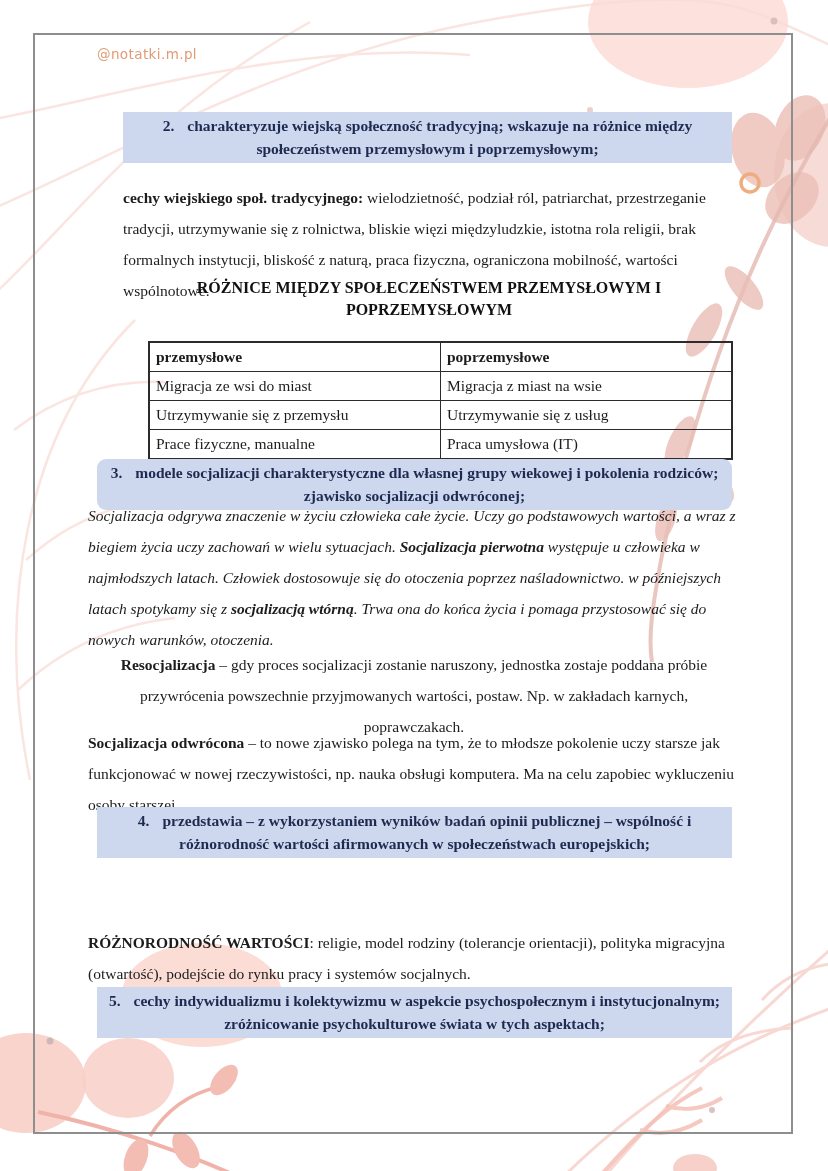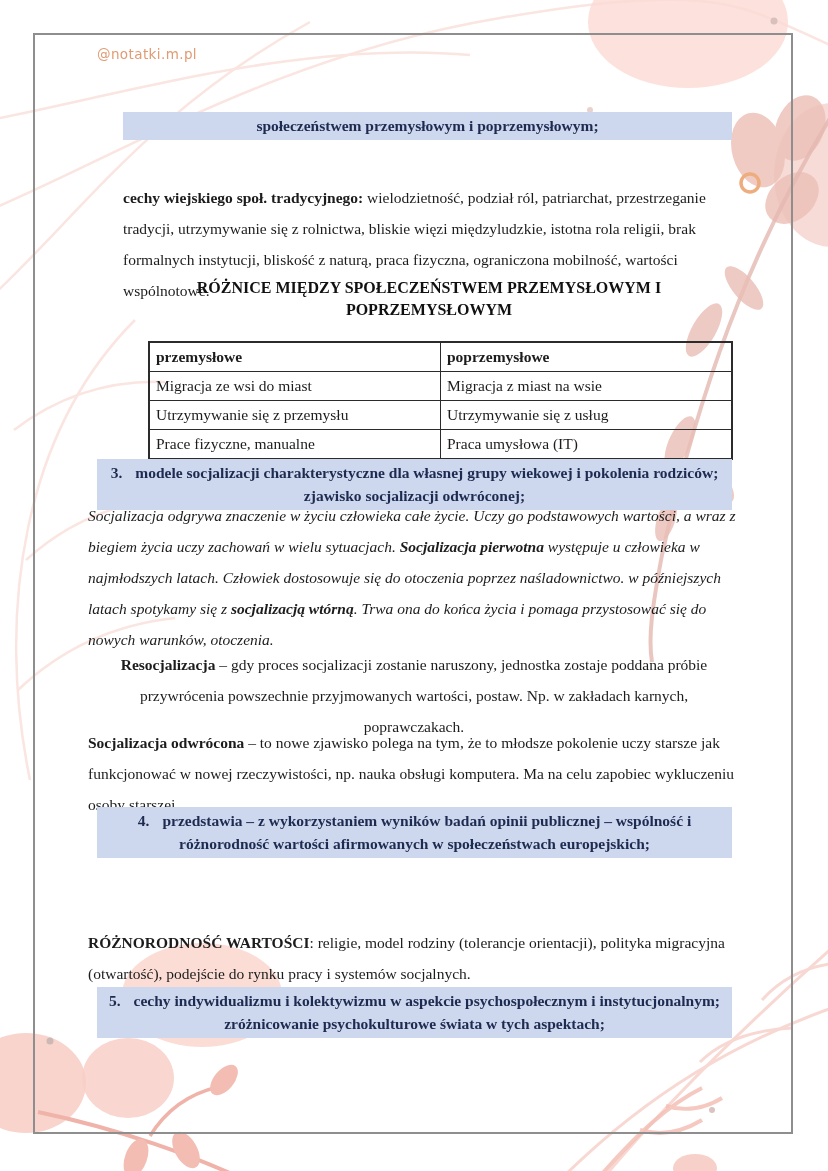--- a/index.html
+++ b/index.html
@@ -86,20 +86,23 @@
       <ellipse cx="695" cy="1168" rx="22" ry="14" fill="#f5c8c0" opacity="0.85"></ellipse>
       <circle cx="712" cy="1110" r="3" fill="#d9c4c0"></circle>
     </g>
   </svg>
 
   <div id="page-frame"></div>
 
   <div class="abs" id="watermark">@notatki.m.pl</div>
 
   <div class="abs sec-heading" style="left:123px;top:112px;width:609px;">
+    <div>
+      <span class="sec-num">2.</span><span>charakteryzuje wiejską społeczność tradycyjną; wskazuje na różnice między</span>
+    </div>
     <div>społeczeństwem przemysłowym i poprzemysłowym;</div>
   </div>
 
   <div class="abs para" style="left:123px;top:182px;width:616px;">
     <span class="b">cechy wiejskiego społ. tradycyjnego:</span><span> wielodzietność, podział ról, patriarchat, przestrzeganie tradycji, utrzymywanie się z rolnictwa, bliskie więzi międzyludzkie, istotna rola religii, brak formalnych instytucji, bliskość z naturą, praca fizyczna, ograniczona mobilność, wartości wspólnotowe.</span>
   </div>
 
   <div class="abs doc-title" style="left:123px;top:277px;width:612px;">
     <div>RÓŻNICE MIĘDZY SPOŁECZEŃSTWEM PRZEMYSŁOWYM I</div>
     <div>POPRZEMYSŁOWYM</div>
@@ -119,21 +122,21 @@
       <td>Utrzymywanie się z przemysłu</td>
       <td>Utrzymywanie się z usług</td>
     </tr>
     <tr>
       <td>Prace fizyczne, manualne</td>
       <td>Praca umysłowa (IT)</td>
     </tr>
   </tbody>
     </table>
 
-  <div class="abs sec-heading" style="left:97px;top:459px;width:635px;">
+  <div class="abs sec-heading" style="left:97px;top:459px;width:635px;border-radius:9px;">
     <div>
       <span class="sec-num">3.</span><span>modele socjalizacji charakterystyczne dla własnej grupy wiekowej i pokolenia rodziców;</span>
     </div>
     <div>zjawisko socjalizacji odwróconej;</div>
   </div>
 
   <div class="abs para" style="left:88px;top:500px;width:652px;font-style:italic;">
     <span> Socjalizacja odgrywa znaczenie w życiu człowieka całe życie. Uczy go podstawowych wartości, a wraz z biegiem życia uczy zachowań w wielu sytuacjach. </span><span class="b">Socjalizacja pierwotna</span><span> występuje u człowieka w najmłodszych latach. Człowiek dostosowuje się do otoczenia poprzez naśladownictwo. w późniejszych latach spotykamy się z </span><span class="b">socjalizacją wtórną</span><span>. Trwa ona do końca życia i pomaga przystosować się do nowych warunków, otoczenia.</span>
   </div>
 

